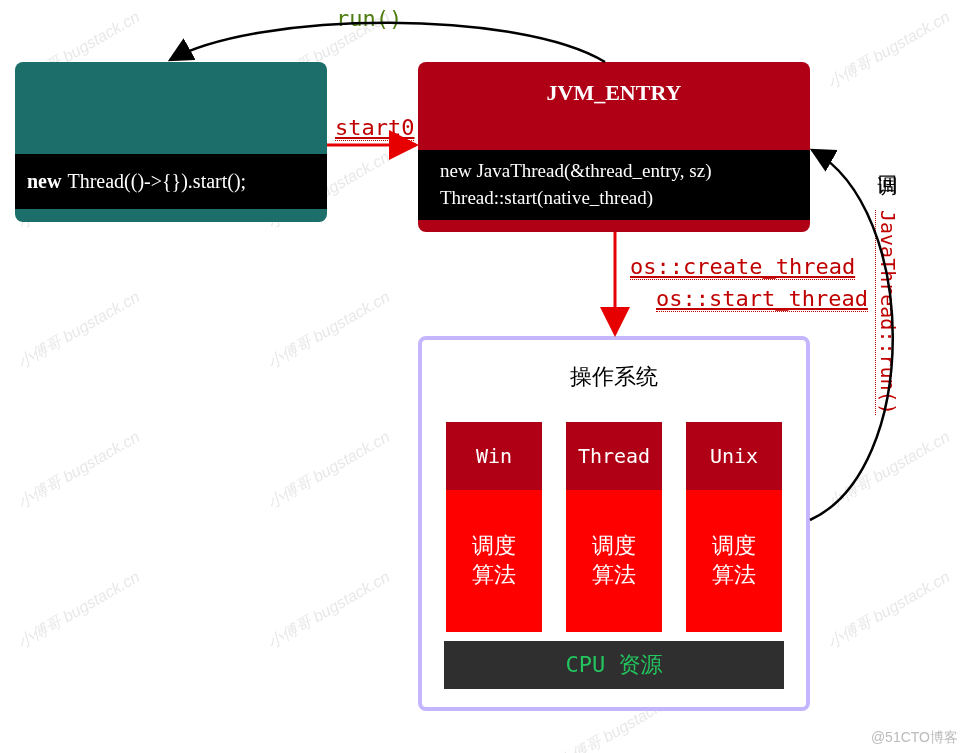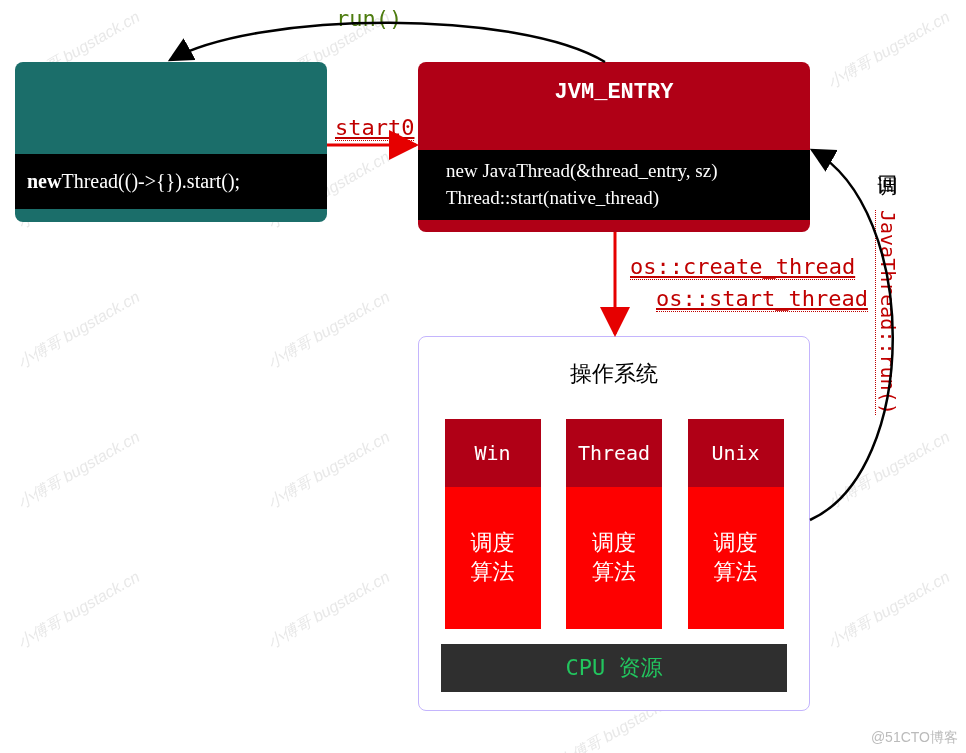--- a/index.html
+++ b/index.html
@@ -34,47 +34,47 @@
     color: #fff; font-size: 22px; font-weight: 600;
     text-align: center; padding-top: 18px;
   }
   .box-java .code {
     position: absolute; left: 0; right: 0; top: 92px;
     height: 55px; background: #000;
     color: #fff; font-size: 20px;
     display: flex; align-items: center; padding-left: 12px;
     font-family: "Times New Roman", serif;
   }
-  .box-java .code b { font-weight: bold; margin-right: 0; }
+  .box-java .code b { font-weight: bold; margin-right: 6px; }
 
   .box-jvm {
     position: absolute;
     left: 418px; top: 62px;
     width: 392px; height: 170px;
     background: #b00016;
     border-radius: 8px;
   }
   .box-jvm .title {
     color: #fff; font-size: 22px; font-weight: 600;
     text-align: center; padding-top: 18px;
-    font-family: Liberation Mono, monospace;
+    font-family: Liberation Serif, serif;
   }
   .box-jvm .code {
     position: absolute; left: 0; right: 0; top: 88px;
     height: 70px; background: #000;
     color: #fff; font-size: 19px;
-    padding: 8px 28px; line-height: 1.4;
+    padding: 8px 22px; line-height: 1.4;
     font-family: "Times New Roman", serif;
   }
 
   .box-os {
     position: absolute;
     left: 418px; top: 336px;
     width: 392px; height: 375px;
-    border: 1px solid #c4b5fd;
+    border: 4px solid #c4b5fd;
     border-radius: 8px;
     background: #fff;
   }
   .os-title {
     text-align: center; font-size: 22px; padding-top: 22px; color: #000;
   }
   .os-cols {
     position: absolute; top: 82px; left: 0; right: 0;
     display: flex; justify-content: space-evenly;
   }

